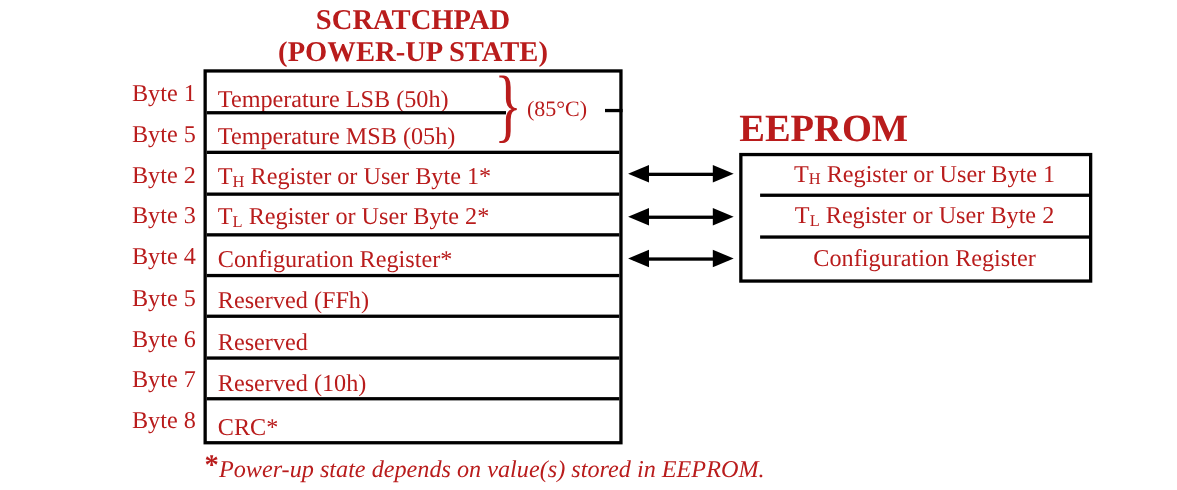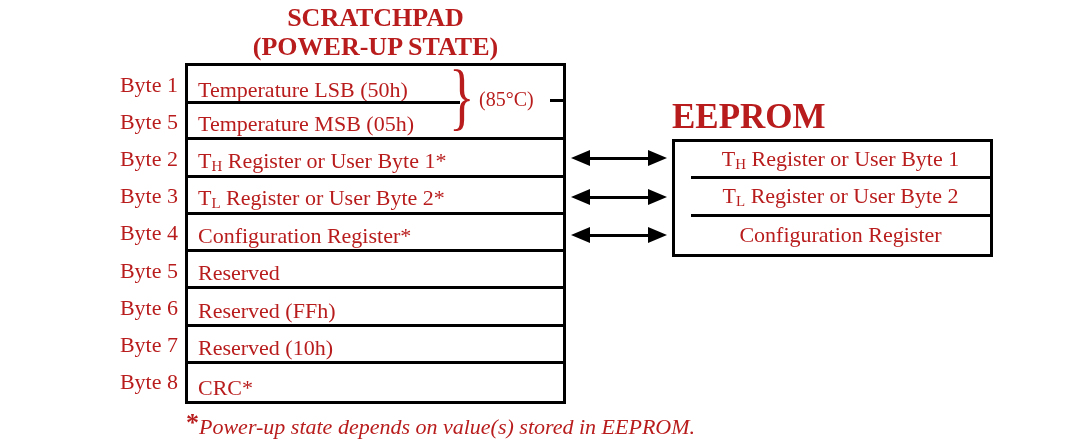--- a/index.html
+++ b/index.html
@@ -122,24 +122,24 @@
     <div class="cell">
       <span><span>T</span><span class="subscript">H</span><span> Register or User Byte 1*</span></span>
     </div>
     <div class="cell">
       <span><span>T</span><span class="subscript">L</span><span> Register or User Byte 2*</span></span>
     </div>
     <div class="cell">
       <span><span>Configuration Register*</span></span>
     </div>
     <div class="cell">
-      <span><span>Reserved</span></span>
+      <span><span>Reserved (FFh)</span></span>
     </div>
     <div class="cell">
-      <span><span>Reserved (FFh)</span></span>
+      <span><span>Reserved</span></span>
     </div>
     <div class="cell">
       <span><span>Reserved (10h)</span></span>
     </div>
     <div class="cell no-divider">
       <span><span>CRC*</span></span>
     </div>
     <div class="partial-divider"></div>
   </div>
 

